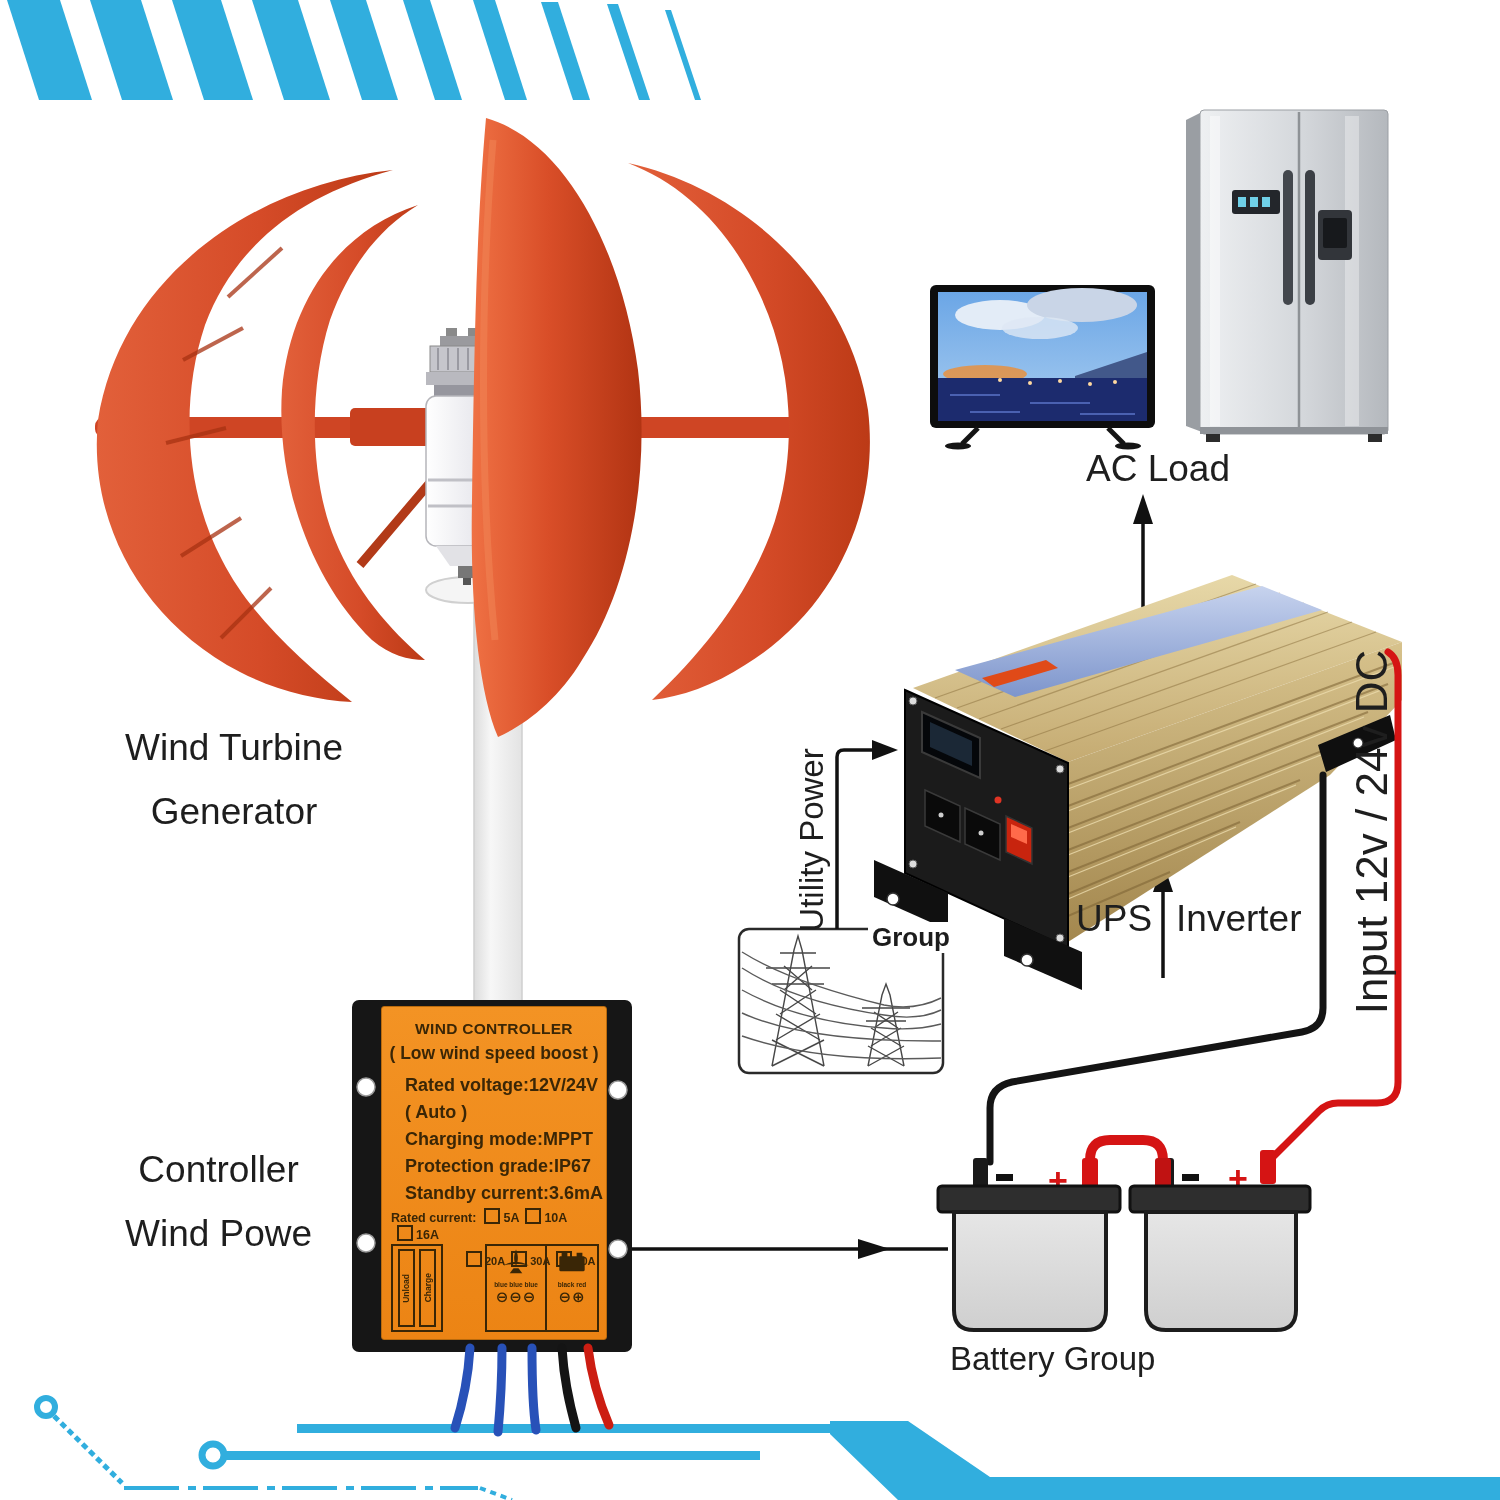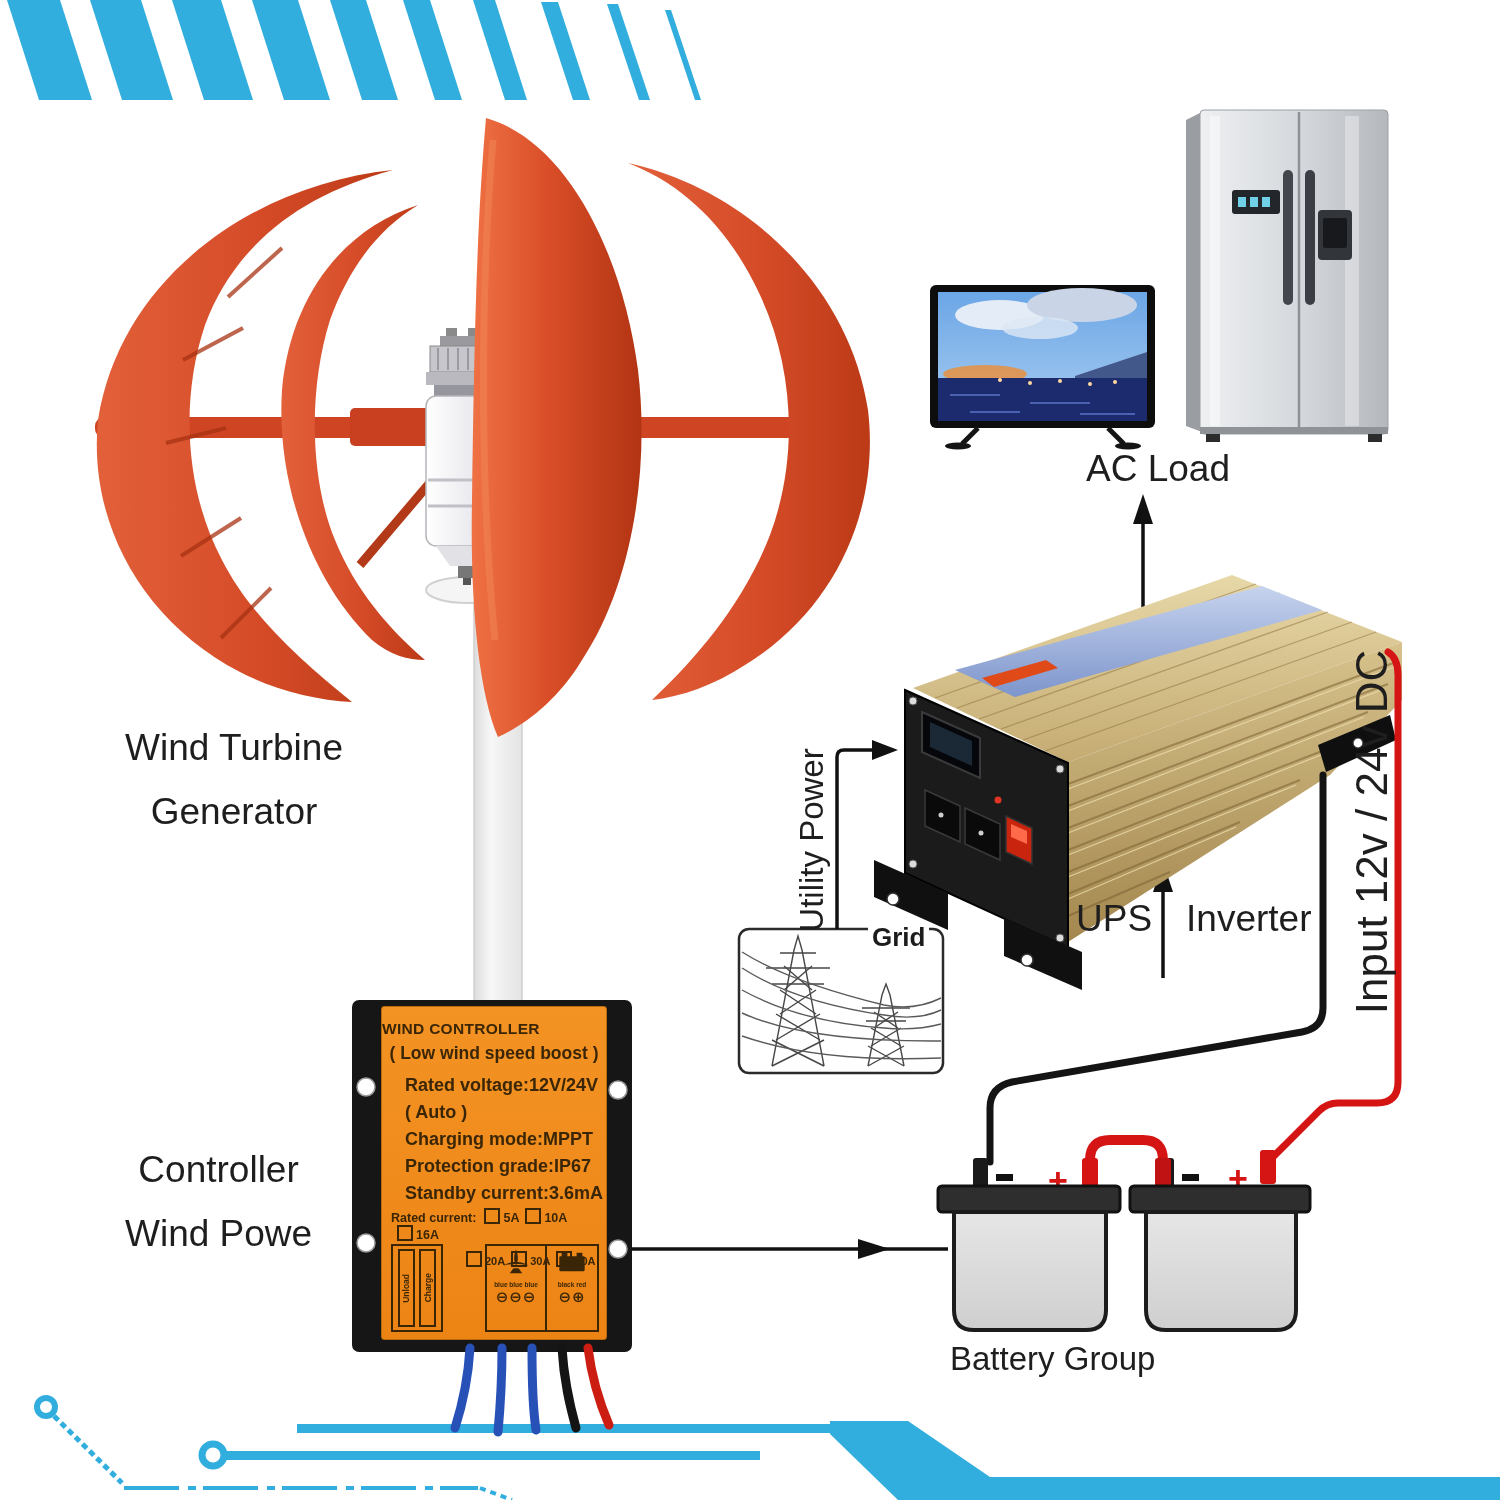--- a/index.html
+++ b/index.html
@@ -10,21 +10,21 @@
   .lbl2{line-height:64px;text-align:center;}
   .vlbl{position:absolute;white-space:nowrap;z-index:5;color:#1e1e1e;
         transform:translate(-50%,-50%) rotate(-90deg);}
   .grid-lbl{position:absolute;font-weight:bold;font-size:26px;background:#fff;
             padding:0 4px;z-index:6;}
   .ups-wrap{position:absolute;left:1076px;top:898px;display:flex;gap:24px;z-index:4;justify-content:flex-end;}
   
   .ctrl-label{position:absolute;left:381px;top:1006px;width:224px;height:332px;
      background:linear-gradient(180deg,#f39324,#ec8414);border:1px solid #b96a0d;
      border-radius:3px;z-index:3;color:#3a2606;font-weight:bold;}
-  .ct-title{font-size:15.5px;margin-top:13px;letter-spacing:.3px;}
+  .ct-title{text-align:center;font-size:15.5px;margin-top:13px;letter-spacing:.3px;}
   .ct-sub{text-align:center;font-size:17.5px;margin-top:5px;}
   .ct-specs{margin:8px 0 0 23px;font-size:18px;line-height:27px;}
   .ct-rated{margin:1px 16px 0 9px;font-size:12.5px;}
   .ct-rated2{margin:9px 0 0 84px;font-size:11px;}
   .cbx{display:inline-block;width:12px;height:12px;border:2px solid #3a2606;
        vertical-align:-2px;margin:0 3px 0 6px;}
   .cbx.first{margin-left:8px;}
   .ct-terms{position:absolute;left:9px;bottom:7px;height:88px;width:206px;}
   .tbox{position:absolute;border:2px solid #3a2606;box-sizing:border-box;height:88px;top:0;}
   .tbox1{left:0;width:52px;display:flex;justify-content:space-evenly;align-items:center;}
@@ -366,30 +366,30 @@
 
 <div class="lbl lbl2" style="left:125px;top:1138px;">
   <div>Controller</div>
   <div>Wind Powe</div>
 </div>
 
 <div class="lbl" style="left:1078px;top:448px;margin-left:8px;">AC Load</div>
 
 <div class="ups-wrap">
   <span class="lbl" style="position:static;">UPS</span>
-  <span class="lbl" style="position:static;margin-left:10px;">Inverter</span>
+  <span class="lbl" style="position:static;">Inverter</span>
 </div>
 
 <div class="lbl" style="left:950px;top:1340px;font-size:33px;">Battery Group</div>
 
 <div class="vlbl" style="left:812px;top:840px;font-size:33px;">Utility Power</div>
 
 <div class="vlbl" style="left:1372px;top:832px;font-size:44px;">Input 12v / 24v DC</div>
 
-<div class="grid-lbl" style="left:868px;top:922px;">Grid</div>
+<div class="grid-lbl" style="left:868px;top:922px;">Group</div>
 
 <div class="ctrl-label">
   <div class="ct-title">WIND CONTROLLER</div>
   <div class="ct-sub">( Low wind speed boost )</div>
   <div class="ct-specs">
     <div>Rated voltage:12V/24V ( Auto )</div>
     <div>Charging mode:MPPT</div>
     <div>Protection grade:IP67</div>
     <div>Standby current:3.6mA</div>
   </div>

